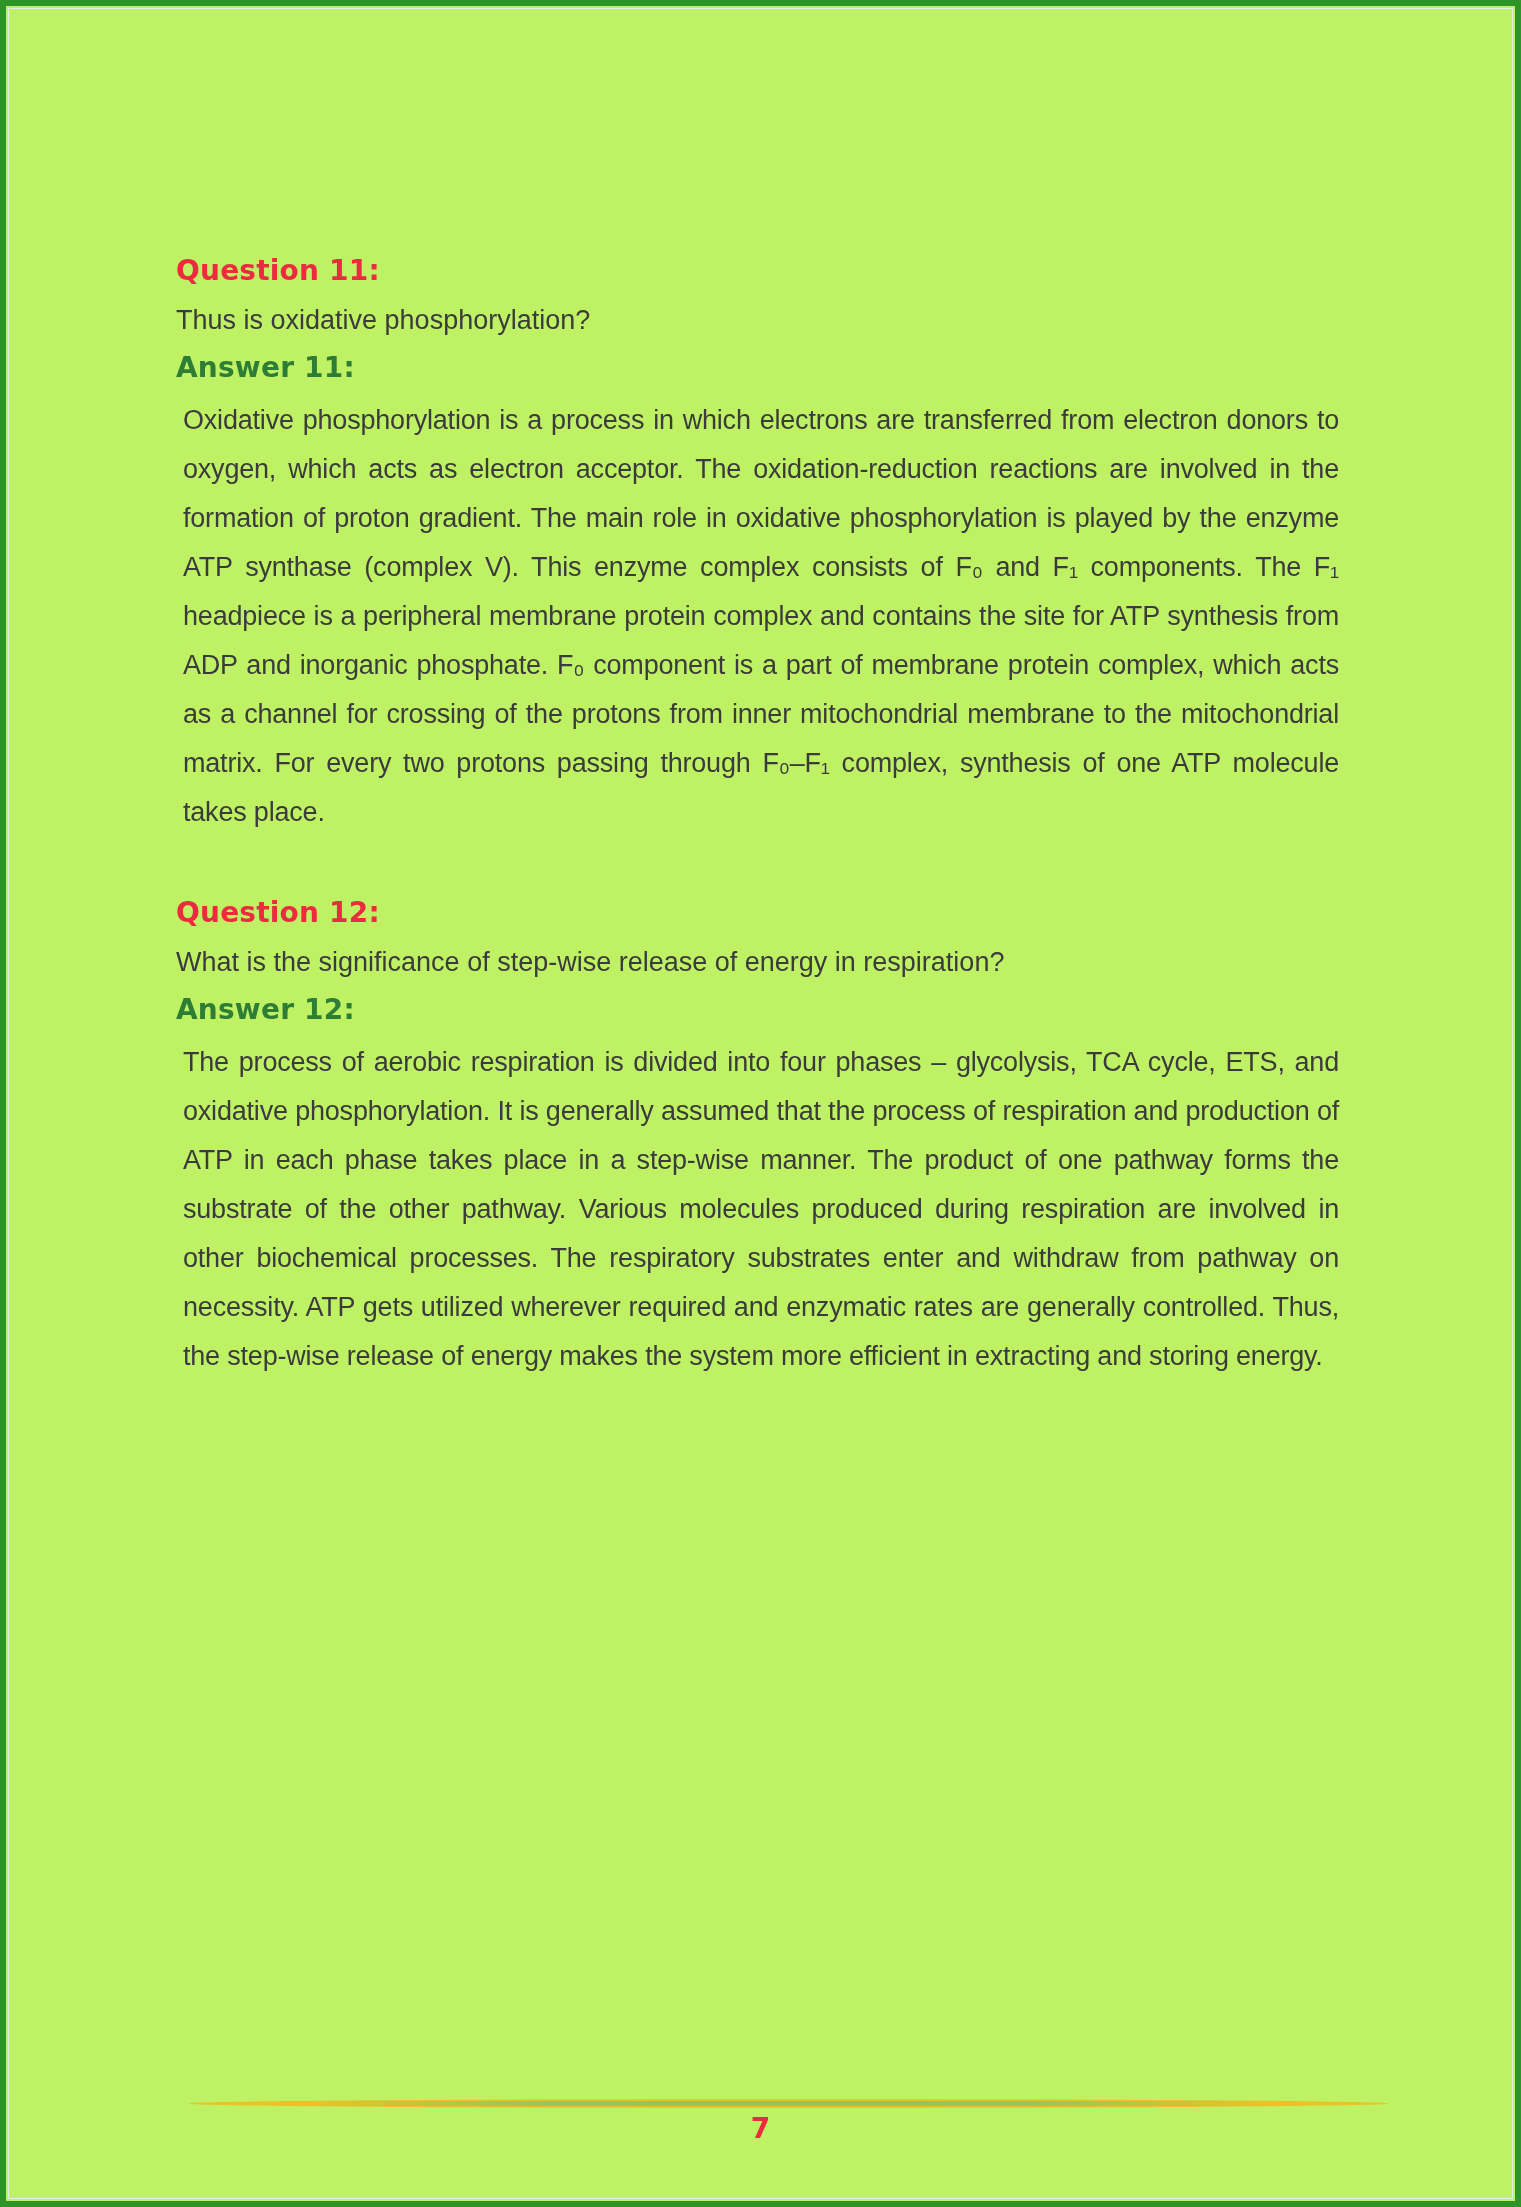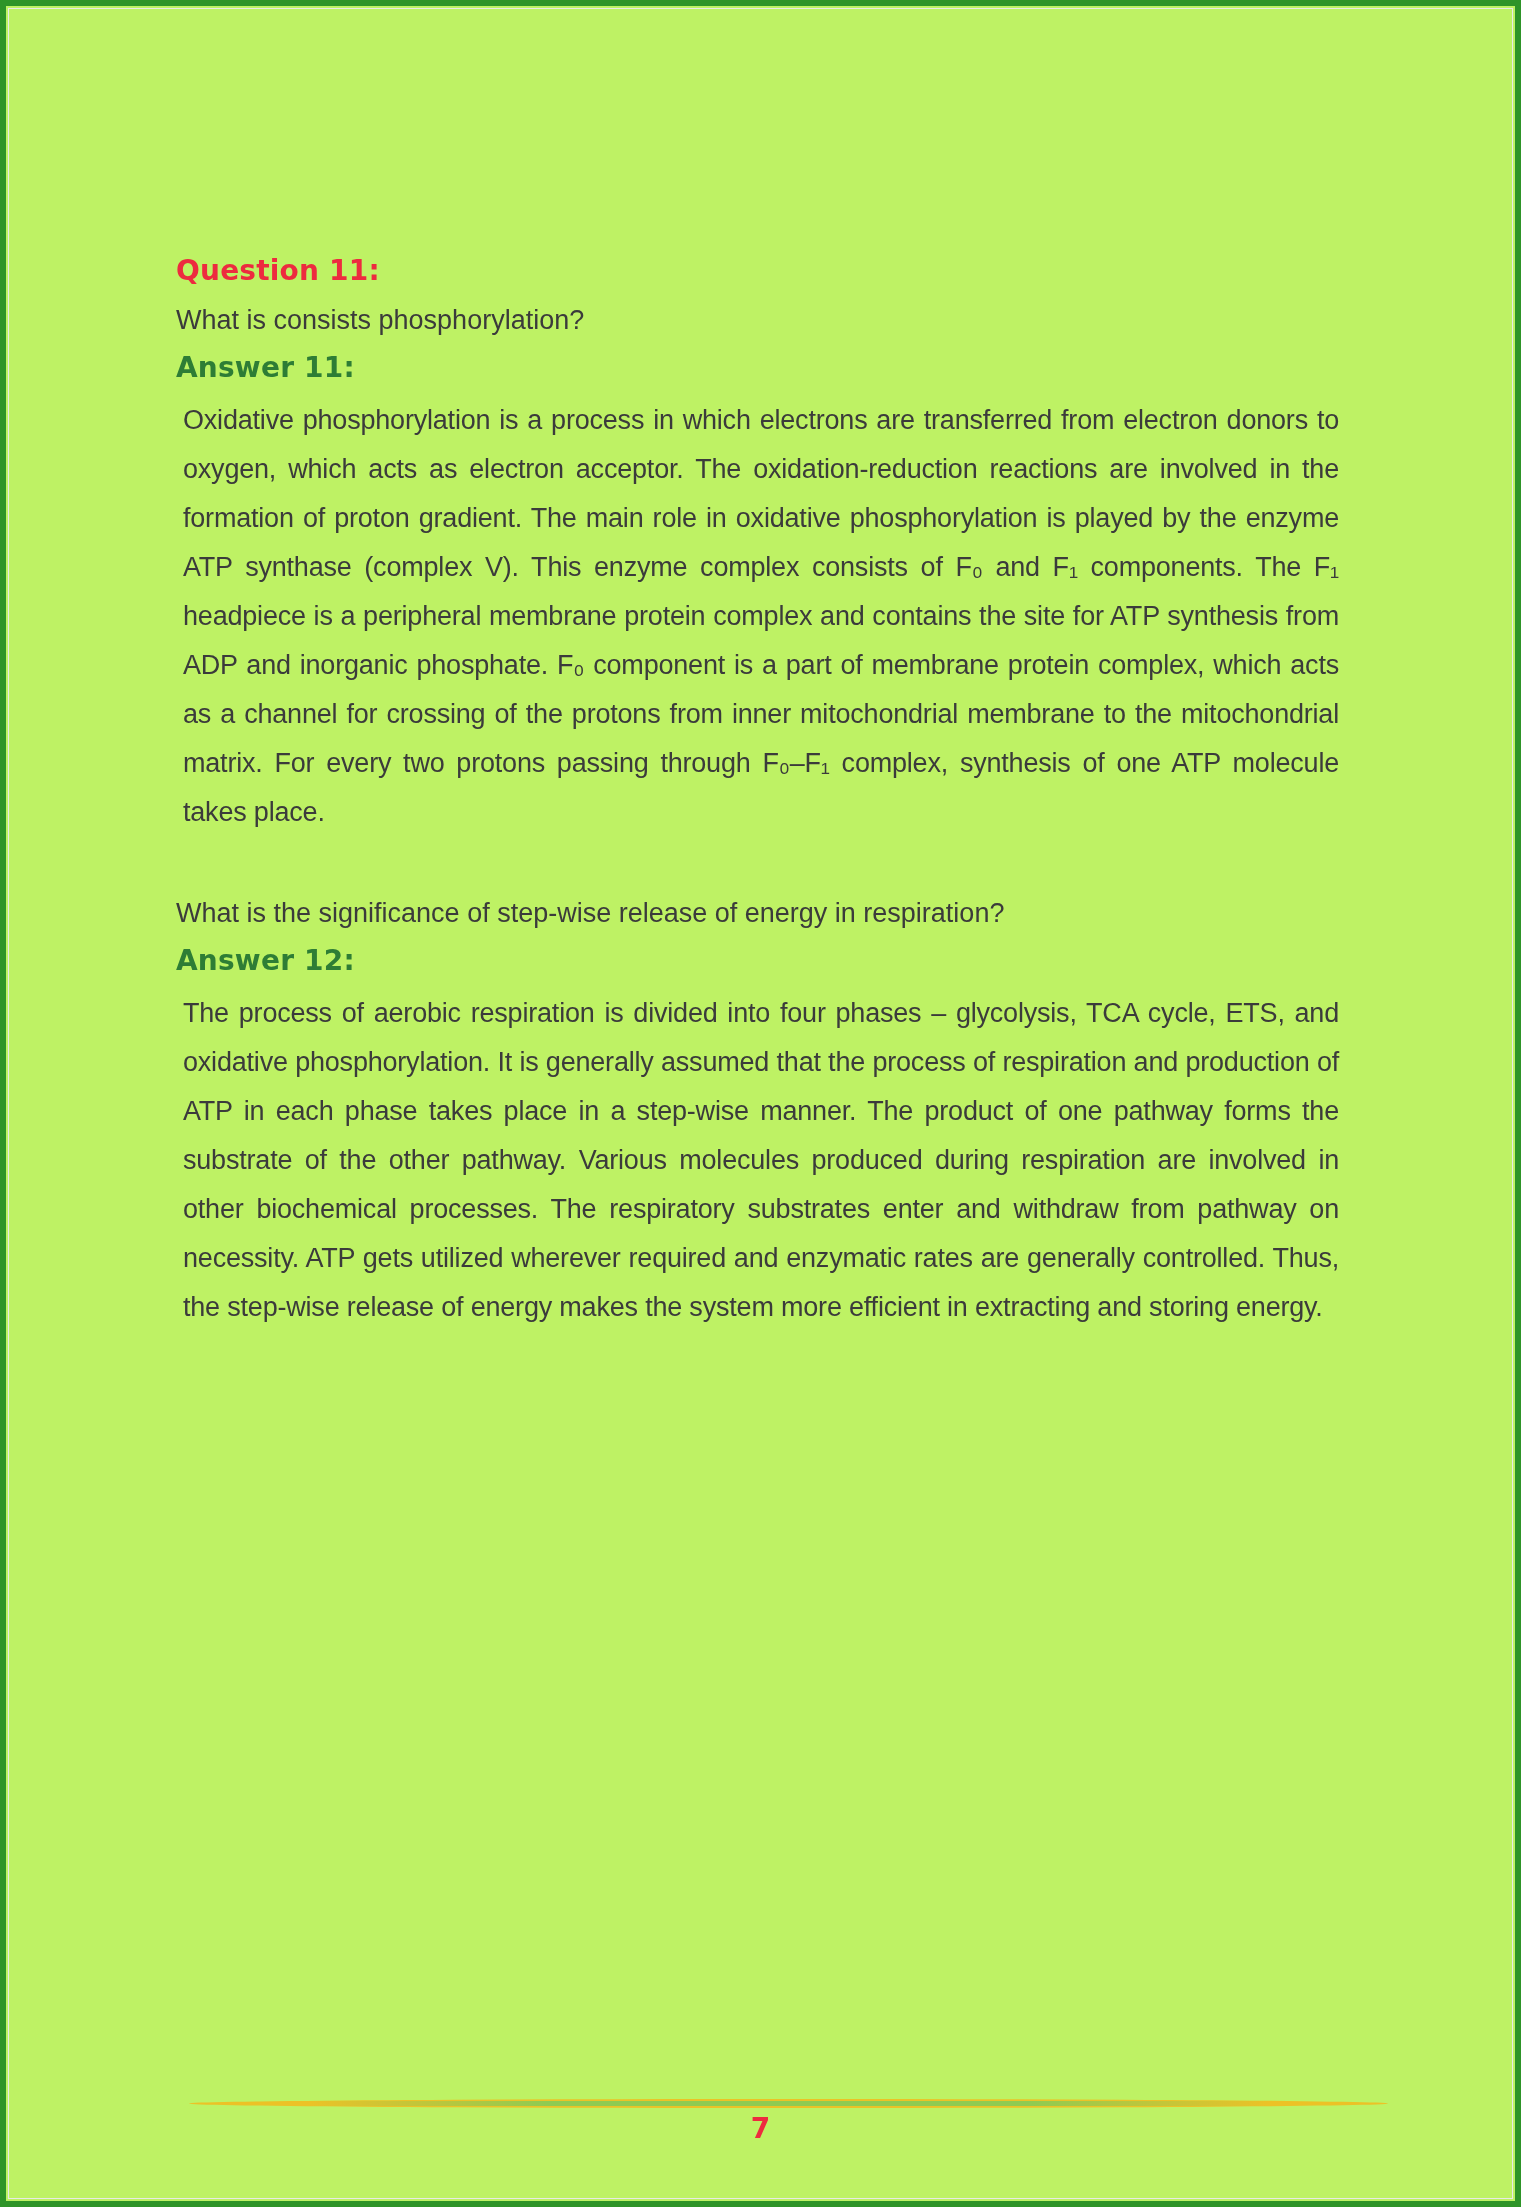--- a/index.html
+++ b/index.html
@@ -105,26 +105,27 @@
 </head>
 <body>
 
 <div class="page">
   <div class="page-inner-line"></div>
 
   <main class="content">
 
     <section class="qa-block">
       <h2 class="q-label">Question 11:</h2>
-      <p class="q-text">What is consists phosphorylation?</p>
+      <p class="q-text">Thus is oxidative phosphorylation?</p>
       <h3 class="a-label">Answer 11:</h3>
       <p class="a-text">Oxidative phosphorylation is a process in which electrons are transferred from electron donors to oxygen, which acts as electron acceptor. The oxidation-reduction reactions are involved in the formation of proton gradient. The main role in oxidative phosphorylation is played by the enzyme ATP synthase (complex V). This enzyme complex consists of F₀ and F₁ components. The F₁ headpiece is a peripheral membrane protein complex and contains the site for ATP synthesis from ADP and inorganic phosphate. F₀ component is a part of membrane protein complex, which acts as a channel for crossing of the protons from inner mitochondrial membrane to the mitochondrial matrix. For every two protons passing through F₀–F₁ complex, synthesis of one ATP molecule takes place.</p>
     </section>
 
     <section class="qa-block">
+      <h2 class="q-label">Question 12:</h2>
       <p class="q-text">What is the significance of step-wise release of energy in respiration?</p>
       <h3 class="a-label">Answer 12:</h3>
       <p class="a-text">The process of aerobic respiration is divided into four phases – glycolysis, TCA cycle, ETS, and oxidative phosphorylation. It is generally assumed that the process of respiration and production of ATP in each phase takes place in a step-wise manner. The product of one pathway forms the substrate of the other pathway. Various molecules produced during respiration are involved in other biochemical processes. The respiratory substrates enter and withdraw from pathway on necessity. ATP gets utilized wherever required and enzymatic rates are generally controlled. Thus, the step-wise release of energy makes the system more efficient in extracting and storing energy.</p>
     </section>
 
   </main>
 
   <div class="footer-divider"></div>
 
   <div class="page-number">7</div>

